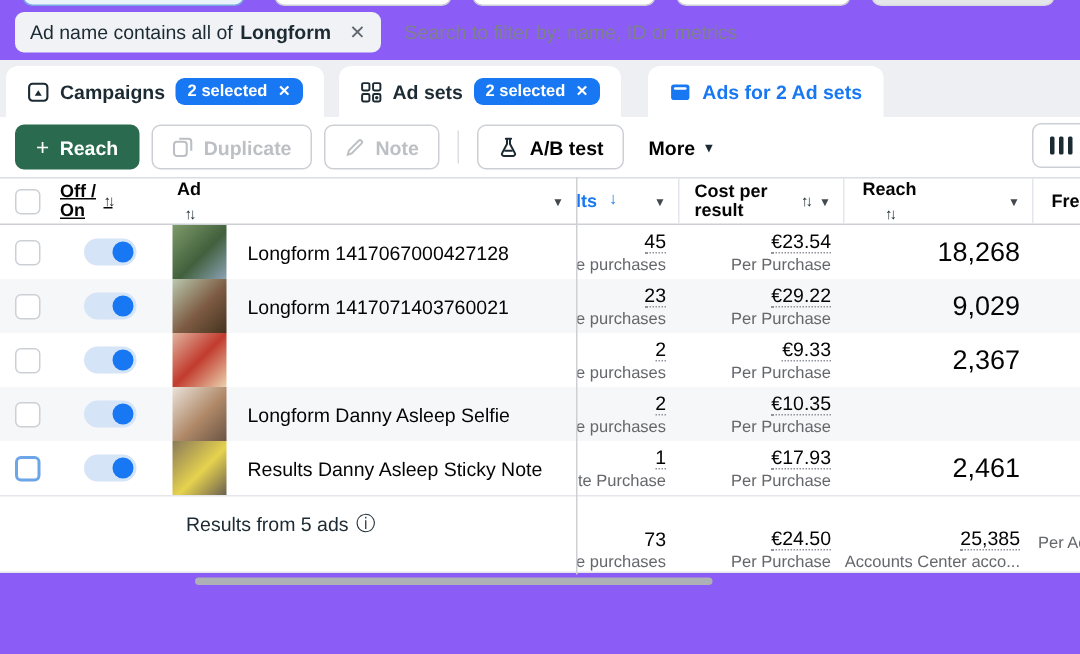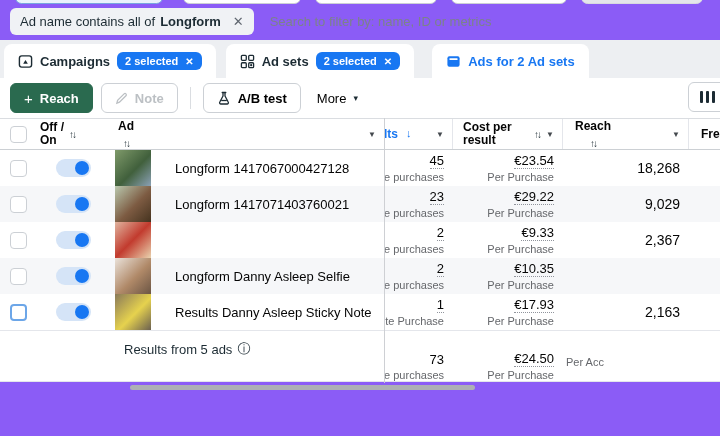--- a/index.html
+++ b/index.html
@@ -27,35 +27,35 @@
   .tab.active { color:#1877f2; }
   .badge { display:inline-flex; align-items:center; gap:7px; background:#1877f2; color:#fff; font-size:11px; font-weight:700; border-radius:6px; padding:3px 8px;text-align:right; }
   .badge .bx { font-size:10px; cursor:pointer; }
   .tabicon { width:15px; height:15px; flex:0 0 auto; }
 
   
   .toolbar { position:absolute; top:78px; left:0; width:720px; height:40px; background:#fff; display:flex; align-items:center; padding-left:10px; gap:8px; }
   .btn { display:inline-flex; align-items:center; gap:7px; height:30px; border-radius:6px; font-size:13px; font-weight:700; padding:0 13px; background:#fff; border:1px solid #ccd0d5; cursor:pointer; font-family:"Liberation Sans",sans-serif; }
   .btn.green { background:#2a6a4f; border-color:#2a6a4f; color:#fff; }
   .btn.disabled { color:#bcc0c4; }
-  .btn.plainlabel { border:none; font-weight:400; padding:0 8px;justify-content:flex-end; }
+  .btn.plainlabel { border:none; font-weight:700; padding:0 8px;justify-content:flex-end; }
   .tdivider { width:1px; height:22px; background:#dadde1; margin:0 4px; }
   .caret { font-size:9px; color:#1c2b33; }
   .columns-btn { position:absolute; top:4px; left:688px; width:62px; height:30px; border:1px solid #ccd0d5; border-radius:6px; background:#fff; display:flex; align-items:center; padding-left:11px; gap:3px; cursor:pointer; }
   .colbar { width:3px; height:12px; background:#1c2b33; border-radius:1px; }
 
   
   .table { position:absolute; top:118px; left:0; width:720px; }
   .thead { display:flex; height:32px; border-top:1px solid #dadde1; border-bottom:1px solid #ccd0d4; background:#fff; font-size:12px; font-weight:700; align-items:center; }
   .trow { display:flex; height:36px; align-items:stretch; background:#fff; }
   .trow.alt { background:#f6f7f9; }
   .tsummary { display:flex; height:52px; border-top:1px solid #e4e6eb; border-bottom:1px solid #e4e6eb; background:#fff; }
 
   .c-check { width:36px; flex:0 0 36px; display:flex; align-items:center; justify-content:center; }
-  .c-toggle { width:74px; flex:0 0 74px; display:flex; align-items:center; justify-content:center; }
+  .c-toggle { width:74px; flex:0 0 74px; display:flex; align-items:center; justify-content:center;text-decoration:underline; }
   .c-ad { width:274px; flex:0 0 274px; display:flex; align-items:center; }
   .c-results { width:68px; flex:0 0 68px; }
   .c-cost { width:110px; flex:0 0 110px; }
   .c-reach { width:126px; flex:0 0 126px; }
   .c-freq { width:92px; flex:0 0 92px; }
 
   .thead .c-toggle { justify-content:flex-start; padding-left:4px; gap:5px; }
   .offon { line-height:13px; }
   .sorticon { font-size:10px; letter-spacing:-2px; color:#1c2b33; font-weight:400; }
   .thead .c-ad { justify-content:space-between; padding-left:8px; padding-right:8px; }
@@ -75,27 +75,27 @@
 
   .toggle { position:relative; width:35px; height:18px; border-radius:9px; background:#d5e4f7; cursor:pointer; }
   .toggle .knob { position:absolute; right:2px; top:2px; width:14px; height:14px; border-radius:50%; background:#1877f2; }
 
   .thumb { width:36px; height:36px; margin-left:5px; flex:0 0 auto; }
   .t1 { background:linear-gradient(135deg,#7f9a6a 0%,#41603c 55%,#8ba1b6 100%); }
   .t2 { background:linear-gradient(135deg,#b9c8ae 0%,#7d5b42 55%,#45331f 100%); }
   .t3 { background:linear-gradient(135deg,#e0b49f 0%,#c23b2e 50%,#e9d2ae 100%); }
   .t4 { background:linear-gradient(135deg,#eae2da 0%,#b08968 55%,#6b5544 100%); }
   .t5 { background:linear-gradient(135deg,#8a7a5a 0%,#e6d24e 55%,#6b6050 100%); }
-  .adname { font-size:13px; color:#050505; margin-left:24px; white-space:nowrap; }
+  .adname { font-size:13px; color:#050505; margin-left:14px; white-space:nowrap; }
 
   .numcell { display:flex; flex-direction:column; align-items:flex-end; justify-content:center; padding-right:8px; overflow:hidden; }
   .metric { font-size:13px; color:#050505; border-bottom:1px dotted #90949c; line-height:15px; white-space:nowrap; }
   .metric.plain { border-bottom:none; }
   .sublab { font-size:11px; color:#65676b; white-space:nowrap; margin-top:2px; }
-  .reachval { font-size:14px; color:#050505; white-space:nowrap; }
+  .reachval { font-size:18px; color:#050505; white-space:nowrap; }
 
   .tsummary .c-ad { align-items:flex-start; padding-top:9px; }
   .sumlabel { font-size:13px; color:#1c2b33; margin-left:14px; display:flex; align-items:center; gap:5px; }
   .info-i { font-size:13px; color:#1c2b33; }
   .tsummary .numcell { justify-content:flex-end; padding-top:8px; }
   .freq-sum { display:flex; flex-direction:column; align-items:flex-start; justify-content:flex-start; padding-top:8px; padding-left:4px; overflow:hidden; }
   .freq-sum .spacer { height:15px; }
 
   
   .freeze-line { position:absolute; left:384px; top:118px; height:265px; width:1px; background:#ced0d4; }
@@ -157,20 +157,27 @@
           <rect x="3.5" y="4.5" width="9" height="1.8" rx="0.9" fill="#fff"></rect>
         </svg>
       <span>Ads for 2 Ad sets</span>
     </div>
   </div>
 
   <div class="toolbar">
     <button class="btn green">
       <span style="font-size:15px;font-weight:400;">+</span>
       <span>Reach</span>
+    </button>
+    <button class="btn disabled">
+      <svg width="14" height="14" viewBox="0 0 14 14">
+          <rect x="1" y="3.5" width="8.5" height="9.5" rx="2" fill="none" stroke="#bcc0c4" stroke-width="1.4"></rect>
+          <path d="M4.5 1.5 h6 a2 2 0 0 1 2 2 v6" fill="none" stroke="#bcc0c4" stroke-width="1.4"></path>
+        </svg>
+      <span>Duplicate</span>
     </button>
     <button class="btn disabled">
       <svg width="13" height="13" viewBox="0 0 14 14">
           <path d="M2 12 L2.8 9 L9.8 2 a1.4 1.4 0 0 1 2 2 L4.8 11 Z" fill="none" stroke="#bcc0c4" stroke-width="1.4"></path>
         </svg>
       <span>Note</span>
     </button>
     <div class="tdivider"></div>
     <button class="btn">
       <svg width="14" height="14" viewBox="0 0 14 14">
@@ -352,21 +359,21 @@
         </div>
       <div class="c-results numcell">
           <span class="metric">1</span>
           <span class="sublab">ebsite Purchase</span>
         </div>
       <div class="c-cost numcell">
           <span class="metric">€17.93</span>
           <span class="sublab">Per Purchase</span>
         </div>
       <div class="c-reach numcell">
-          <span class="reachval">2,163</span>
+          <span class="reachval">2,461</span>
         </div>
       <div class="c-freq"></div>
     </div>
 
     <div class="tsummary">
       <div class="c-check"></div>
       <div class="c-toggle"></div>
       <div class="c-ad">
         <span class="sumlabel">
           <span>Results from 5 ads</span>
@@ -374,20 +381,24 @@
         </span>
       </div>
       <div class="c-results numcell">
           <span class="metric plain">73</span>
           <span class="sublab">bsite purchases</span>
         </div>
       <div class="c-cost numcell">
           <span class="metric">€24.50</span>
           <span class="sublab">Per Purchase</span>
         </div>
+      <div class="c-reach numcell">
+          <span class="metric">25,385</span>
+          <span class="sublab">Accounts Center acco...</span>
+        </div>
       <div class="c-freq freq-sum">
           <span class="spacer"></span>
           <span class="sublab">Per Acc</span>
         </div>
     </div>
 
   </div>
 
   <div class="freeze-line"></div>
 

